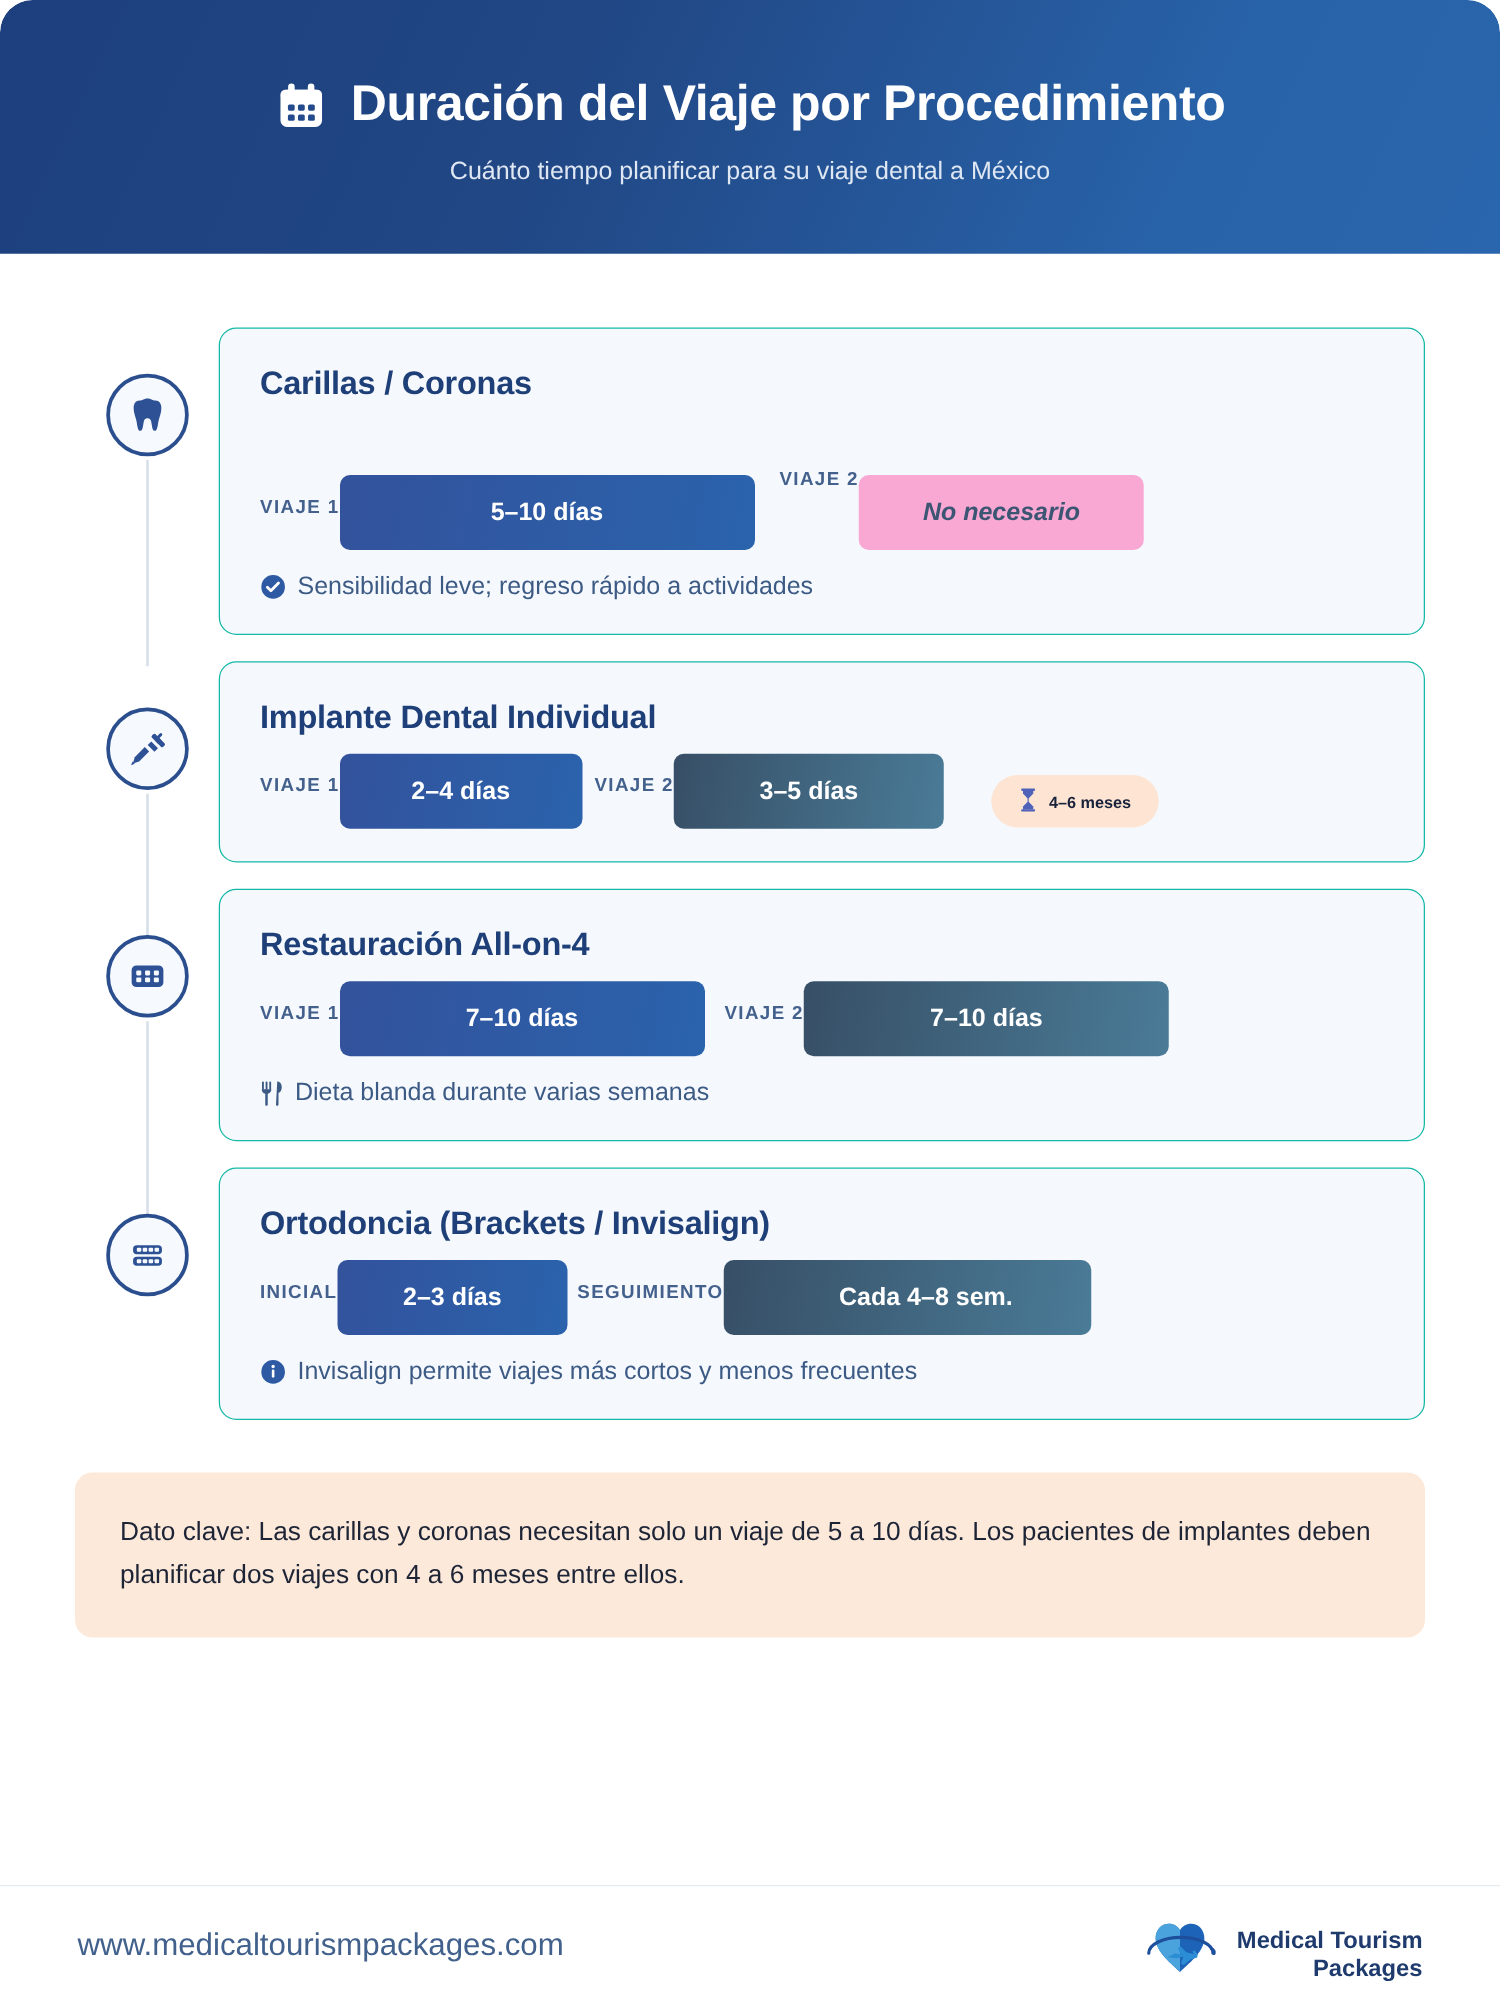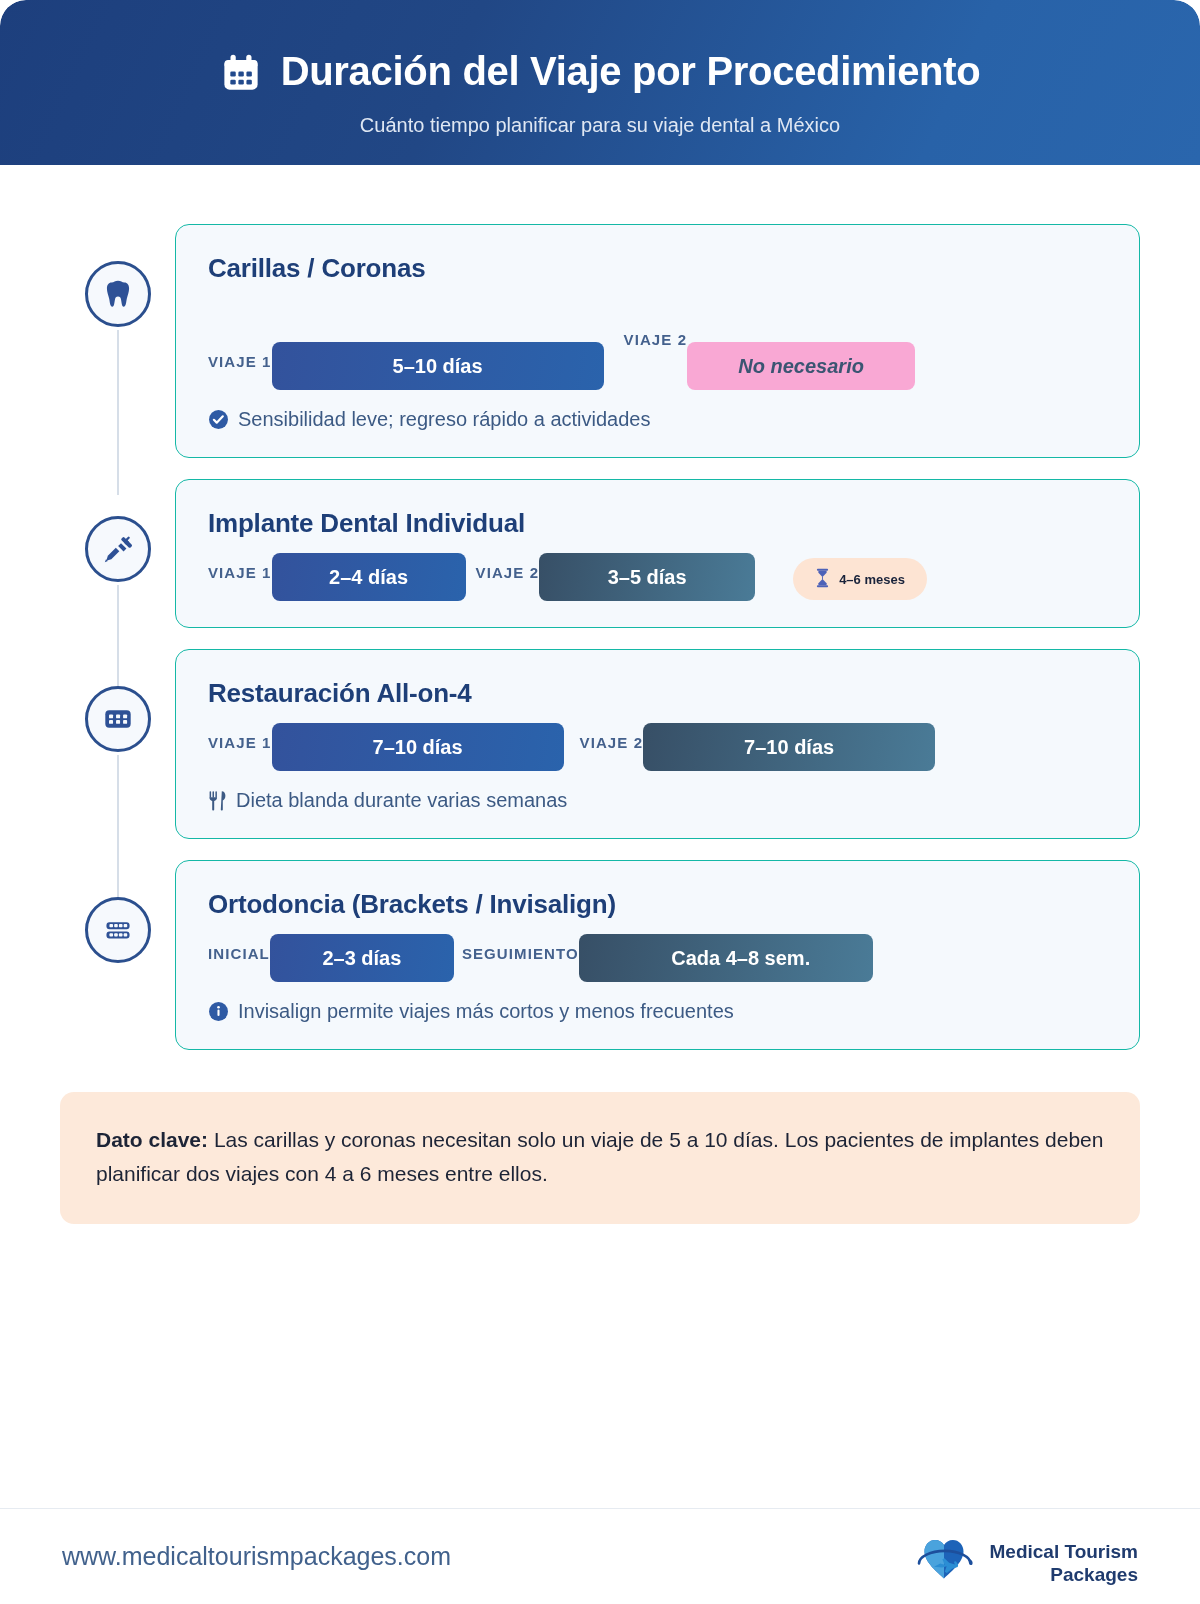--- a/index.html
+++ b/index.html
@@ -16,24 +16,24 @@
     width: 1200px;
     height: 1604px;
     background: #ffffff;
     border-radius: 26px;
     overflow: hidden;
   }
 
   
   .header {
     position: relative;
-    height: 165px;
+    height: 203px;
     background: linear-gradient(115deg, #1d3f7d 0%, #214785 38%, #2862a8 78%, #2a66ad 100%);
     border-radius: 26px 26px 0 0;
-    padding-top: 48px;
+    padding-top: 60px;
     text-align: center;
   }
   .header-title-row {
     display: flex;
     align-items: center;
     justify-content: center;
     gap: 19px;
   }
   .cal-icon { display:block; width: 42px; height: 42px; margin-top: 4px; }
   .header-title {
@@ -116,21 +116,21 @@
   }
   .bar-col { display: flex; flex-direction: row; align-items: center; }
   .bar-label {
     font-size: 15px;
     font-weight: bold;
     letter-spacing: 1.1px;
     color: #44618d;
     margin-bottom: 10px;
   }
   .bar {
-    height: 48px;
+    height: 60px;
     border-radius: 8px;
     display: flex;
     align-items: center;
     justify-content: center;
     color: #ffffff;
     font-size: 20px;
     font-weight: bold;
     white-space: nowrap;
   }
   .bar.trip1 { background: linear-gradient(100deg, #33529c 0%, #2a63ac 100%); }
@@ -171,21 +171,21 @@
   
   .keyfact {
     margin: 42px 0 0 0;
     background: #fde9da;
     border-radius: 14px;
     padding: 31px 36px 33px 36px;
     font-size: 21px;
     line-height: 1.62;
     color: #1d2436;
   }
-  .keyfact b { font-weight: bold; }
+  .keyfact b { font-weight: normal; }
 
   
   .footer {
     position: absolute;
     left: 0; right: 0; bottom: 0;
     height: 96px;
     border-top: 1px solid #e6ebf1;
     padding: 0 62px;
     display: flex;
     align-items: center;

